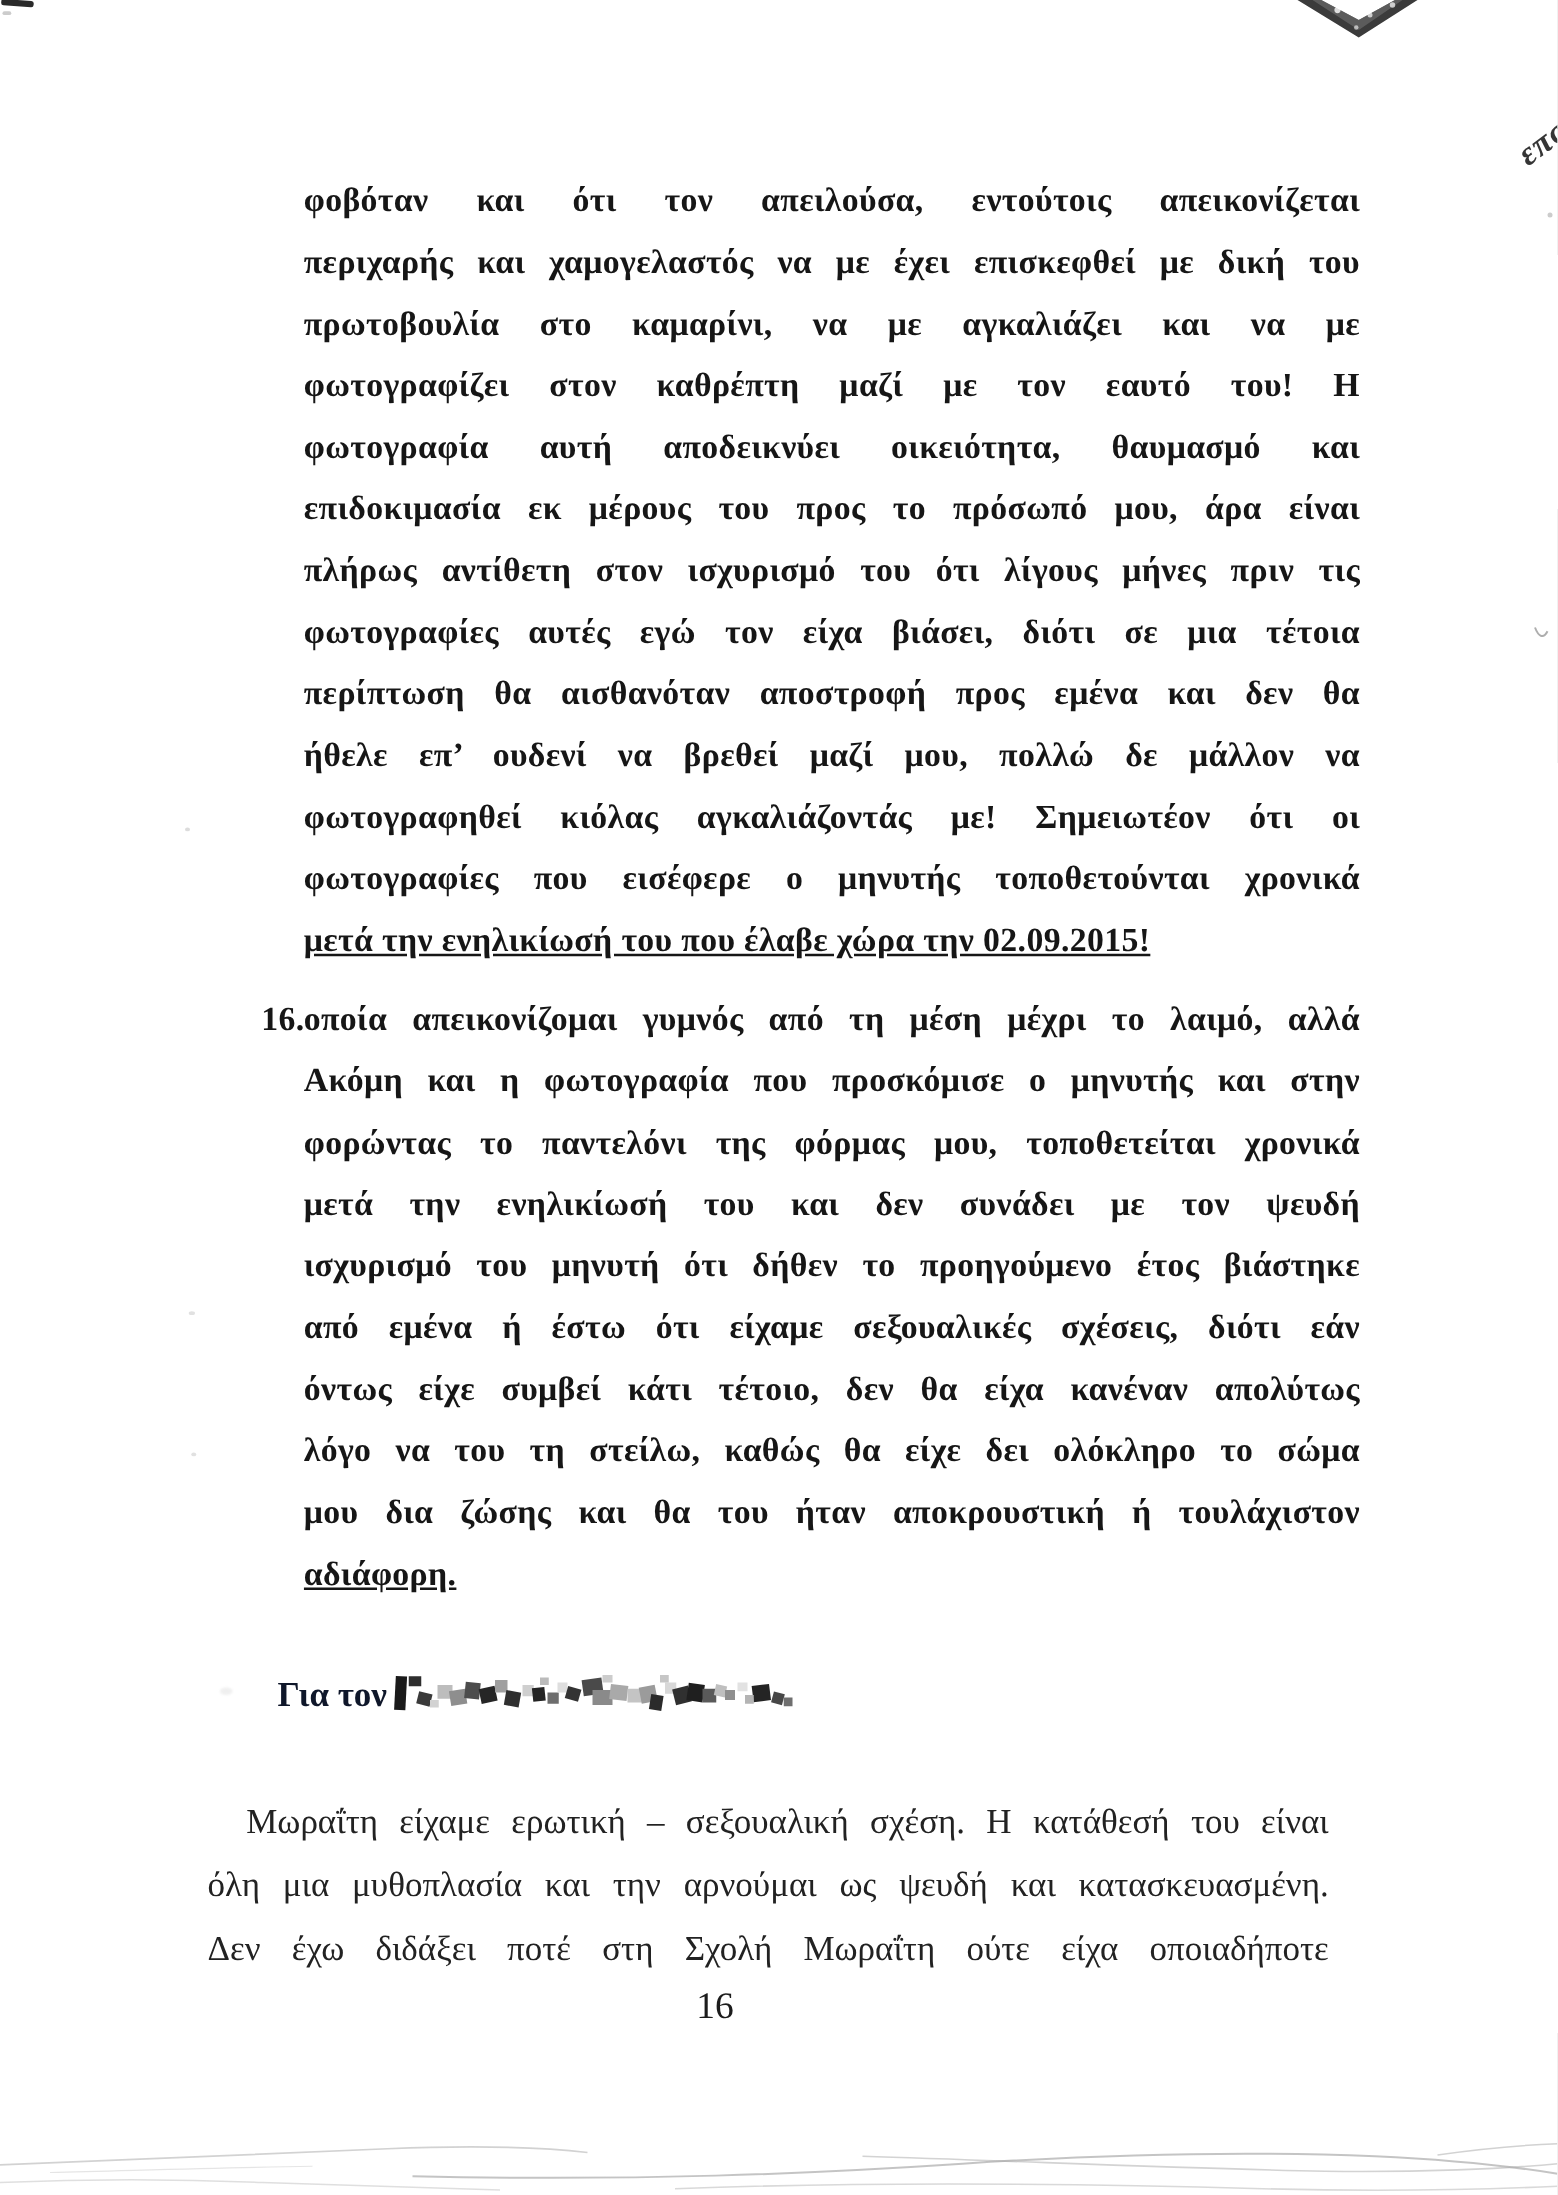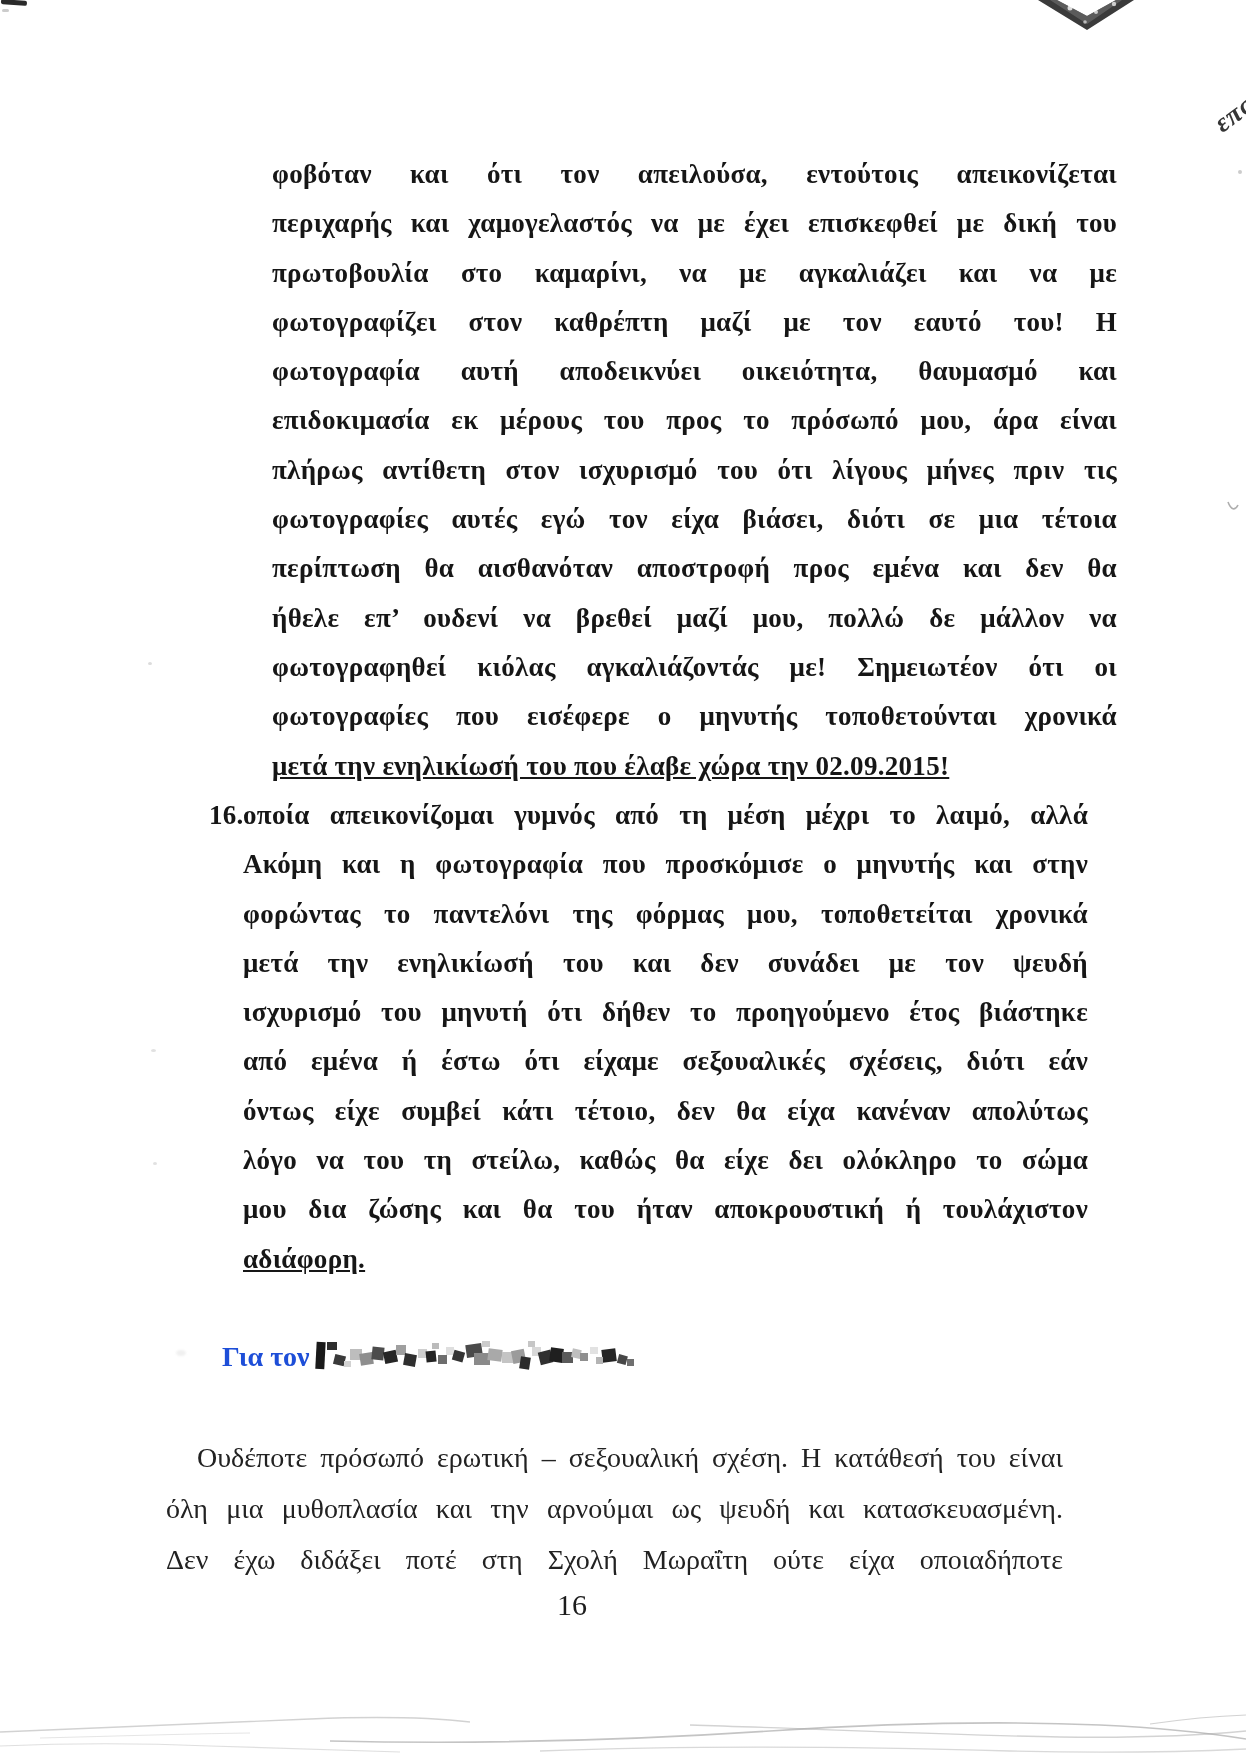--- a/index.html
+++ b/index.html
@@ -25,33 +25,33 @@
 
   
   .main-block{
     position:absolute;
     left:243px;width:845px;
     font-size:27px;font-weight:700;
     color:#161616;
     letter-spacing:.3px;
   }
   .main-block .tline{height:49.3px;line-height:49.3px;}
-  .p15{top:150px;margin-left:29px;}
+  .p15{top:136px;}
   .item16{top:791px;}
   .item-marker{
     position:absolute;left:-34px;top:0;
     height:49.3px;line-height:49.3px;
     font-weight:700;
   }
 
   
   .signature{
     position:absolute;left:222px;top:1332px;
     height:50px;line-height:50px;
-    font-size:28px;font-weight:700;color:#1d4ed8;
+    font-size:28px;font-weight:700;color:#0f172a;
     white-space:nowrap;
   }
   .redaction{
     display:inline-block;
     width:322px;height:36px;
     vertical-align:-9px;
     margin-left:4px;
   }
 
   
@@ -175,21 +175,21 @@
       <rect x="313" y="20" width="7" height="7" fill="#6f6f6f"></rect>
       <rect x="30" y="22" width="7" height="6" fill="#d2d2d2"></rect>
       <rect x="118" y="4" width="7" height="6" fill="#bbbbbb"></rect>
       <rect x="168" y="2" width="8" height="6" fill="#cccccc"></rect>
       <rect x="214" y="2" width="7" height="6" fill="#c6c6c6"></rect>
       <rect x="282" y="18" width="7" height="7" fill="#b4b4b4"></rect>
     </svg>
   </div>
 
   <div class="closing-block">
-      <div class="tline indent">Ουδέποτε πρόσωπό ερωτική – σεξουαλική σχέση. Η κατάθεσή του είναι</div>
+      <div class="tline indent">Μωραΐτη είχαμε ερωτική – σεξουαλική σχέση. Η κατάθεσή του είναι</div>
       <div class="tline">όλη μια μυθοπλασία και την αρνούμαι ως ψευδή και κατασκευασμένη.</div>
       <div class="tline">Δεν έχω διδάξει ποτέ στη Σχολή Μωραΐτη ούτε είχα οποιαδήποτε</div>
     </div>
 
   <div class="page-number">16</div>
 
   <div class="speck s1"></div>
   <div class="speck s2"></div>
   <div class="speck s3"></div>
   <div class="speck s4"></div>

